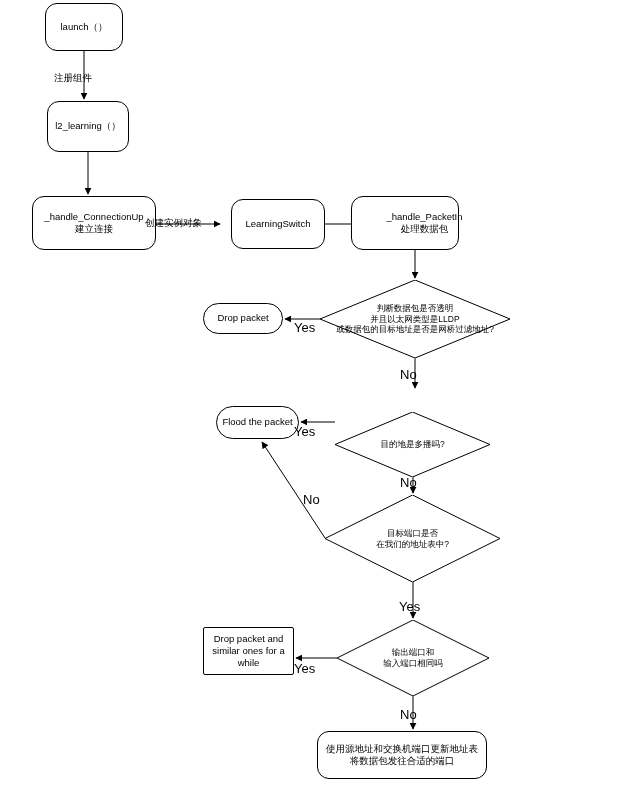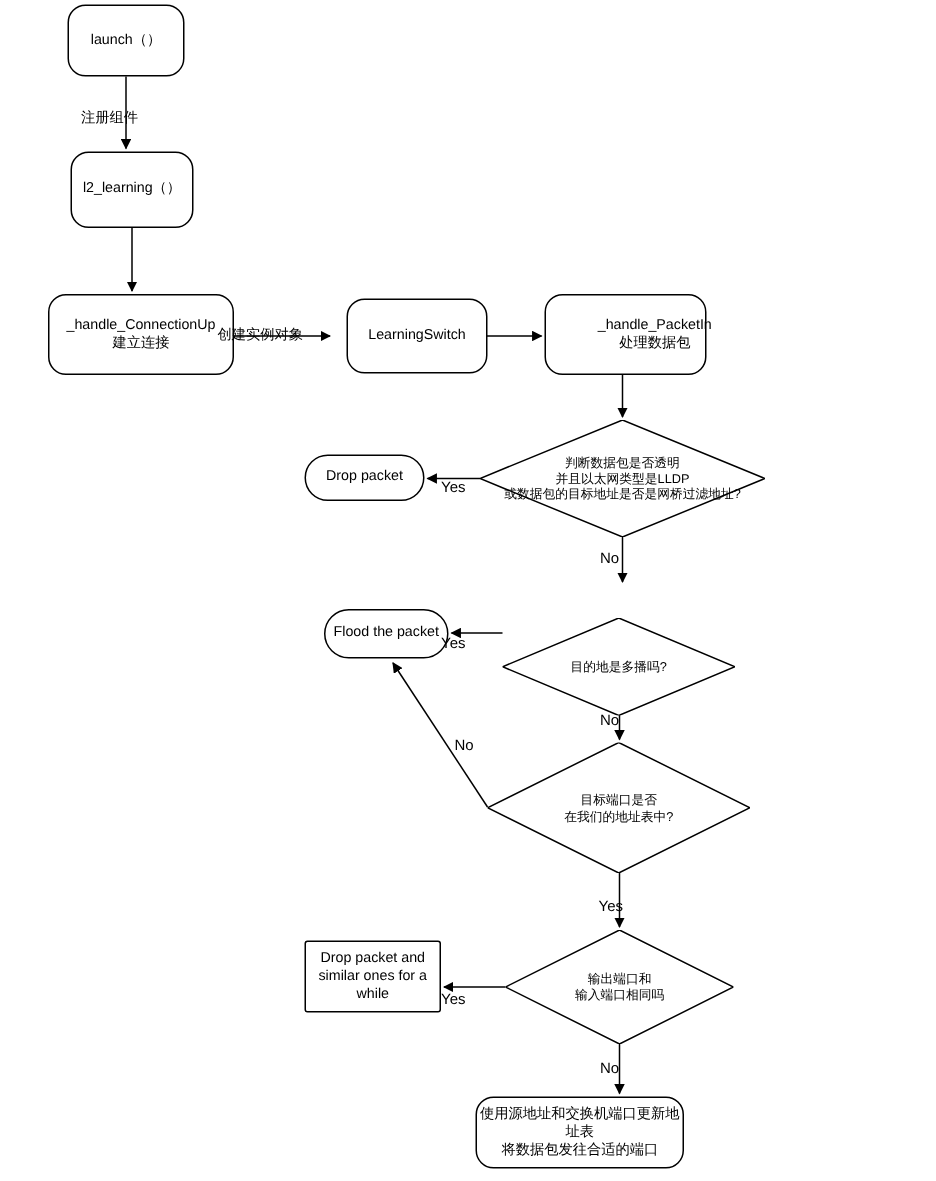--- a/index.html
+++ b/index.html
@@ -61,21 +61,21 @@
     width: 100%;
     height: 100%;
   }
   .diamond-label {
     position: relative;
     z-index: 2;
     padding: 0 6px;
   }
   .edge-label {
     position: absolute;
-    font-size: 10px;
+    font-size: 13px;
     color: #000;
     white-space: pre;
     background: transparent;
   }
   .edge-label.cjk {
     font-size: 9.5px;
   }
 </style>
 </head>
 <body>
@@ -126,21 +126,21 @@
 
   <div class="node rounded" style="left:32px; top:196px; width:124px; height:54px;">
     <span>_handle_ConnectionUp
 建立连接</span>
   </div>
 
   <div class="node rounded" style="left:231px; top:199px; width:94px; height:50px;">
     <span>LearningSwitch</span>
   </div>
 
-  <div class="node rounded" style="left:363px; top:196px; width:108px; height:54px;padding-left:39px;">
+  <div class="node rounded" style="left:351px; top:196px; width:108px; height:54px;padding-left:39px;">
     <span>_handle_PacketIn
 处理数据包</span>
   </div>
 
   <div class="node pill" style="left:203px; top:303px; width:80px; height:31px;">
     <span>Drop packet</span>
   </div>
 
   <div class="node diamond" style="left:320px; top:280px; width:190px; height:78px;">
     <svg class="diamond-shape" viewBox="0 0 190 78" preserveAspectRatio="none">
@@ -177,21 +177,21 @@
     <span class="diamond-label">输出端口和
 输入端口相同吗</span>
   </div>
 
   <div class="node pill" style="left:203px; top:627px; width:91px; height:48px; border-radius:2px;">
     <span>Drop packet and
 similar ones for a
 while</span>
   </div>
 
-  <div class="node rounded" style="left:317px; top:731px; width:139px; height:48px;justify-content:center;">
+  <div class="node rounded" style="left:317px; top:731px; width:170px; height:48px;justify-content:center;">
     <span>使用源地址和交换机端口更新地址表
 将数据包发往合适的端口</span>
   </div>
 
   <div class="edge-label cjk" style="left:54px; top:72px;">注册组件</div>
 
   <div class="edge-label cjk" style="left:145px; top:217px;">创建实例对象</div>
 
   <div class="edge-label" style="left:294px; top:320px;">Yes</div>
 

